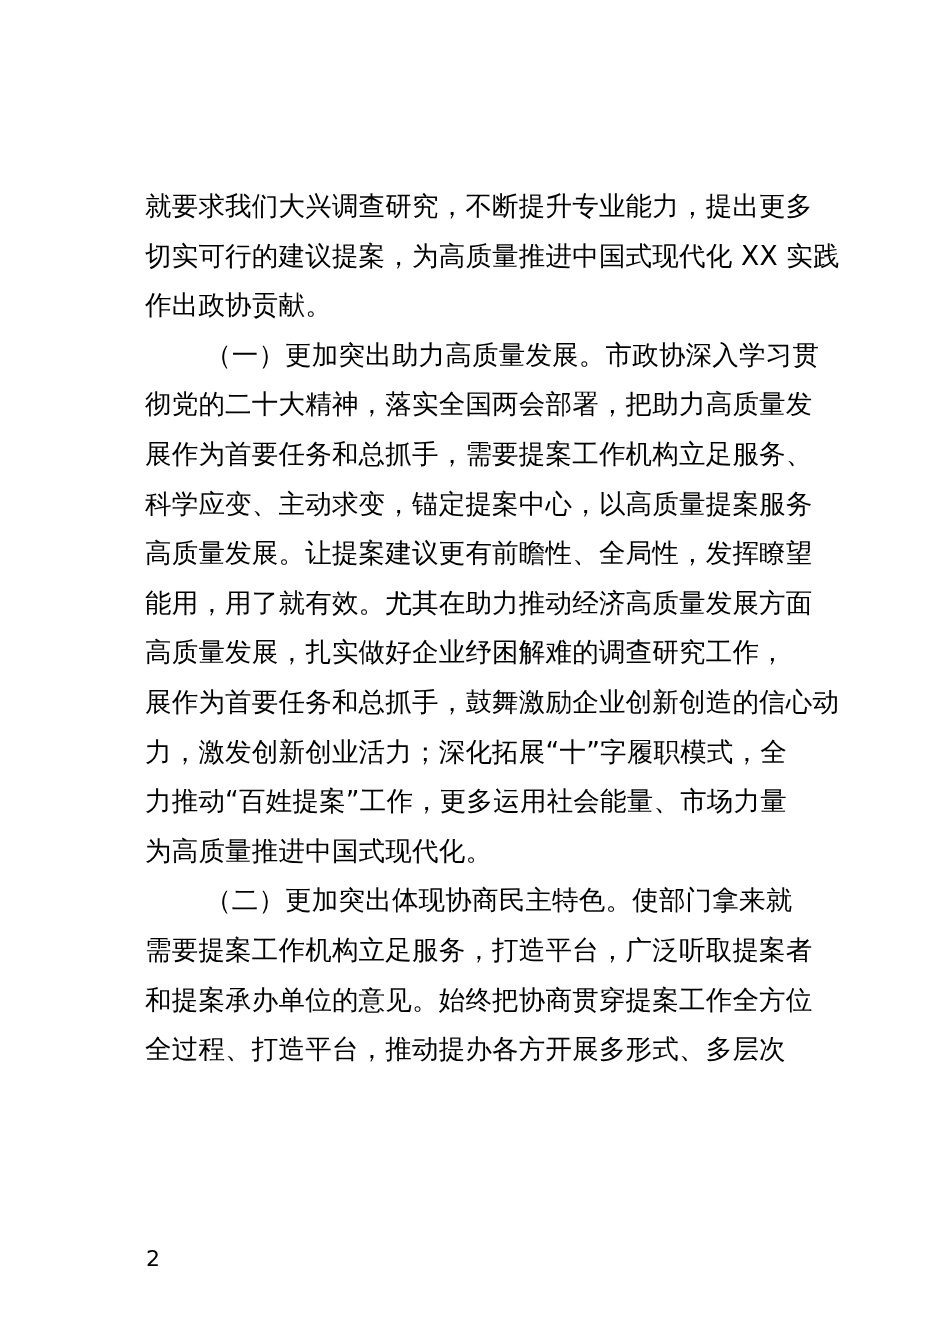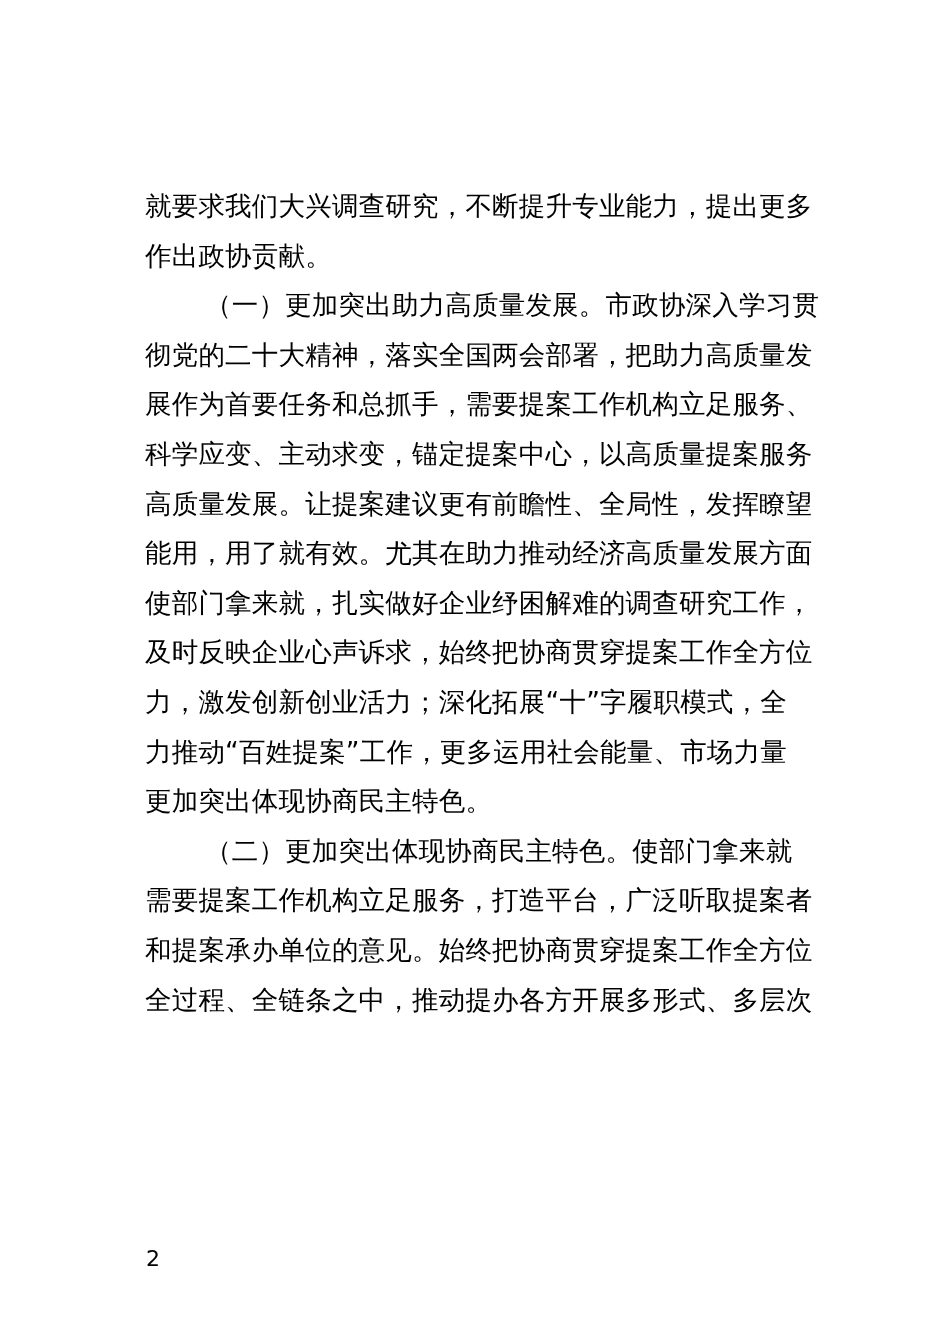--- a/index.html
+++ b/index.html
@@ -51,40 +51,41 @@
   }
 </style>
 </head>
 <body>
 
 <div class="page">
   <div class="body-text">
 
     <div>
       <div class="line">就要求我们大兴调查研究，不断提升专业能力，提出更多</div>
+      <div class="line">切实可行的建议提案，为高质量推进中国式现代化 XX 实践</div>
       <div class="line">作出政协贡献。</div>
     </div>
 
     <div>
       <div class="line indent"><span class="bold">（一）更加突出助力高质量发展。</span><span>市政协深入学习贯</span></div>
       <div class="line">彻党的二十大精神，落实全国两会部署，把助力高质量发</div>
       <div class="line">展作为首要任务和总抓手，需要提案工作机构立足服务、</div>
       <div class="line">科学应变、主动求变，锚定提案中心，以高质量提案服务</div>
       <div class="line">高质量发展。让提案建议更有前瞻性、全局性，发挥瞭望</div>
       <div class="line">能用，用了就有效。尤其在助力推动经济高质量发展方面</div>
-      <div class="line">使部门拿来就，扎实做好企业纾困解难的调查研究工作，</div>
-      <div class="line">及时反映企业心声诉求，始终把协商贯穿提案工作全方位</div>
+      <div class="line">高质量发展，扎实做好企业纾困解难的调查研究工作，</div>
+      <div class="line">展作为首要任务和总抓手，鼓舞激励企业创新创造的信心动</div>
       <div class="line">力，激发创新创业活力；深化拓展“十”字履职模式，全</div>
       <div class="line">力推动“百姓提案”工作，更多运用社会能量、市场力量</div>
-      <div class="line">更加突出体现协商民主特色。</div>
+      <div class="line">为高质量推进中国式现代化。</div>
     </div>
 
     <div>
       <div class="line indent"><span class="bold">（二）更加突出体现协商民主特色。</span><span>使部门拿来就</span></div>
       <div class="line">需要提案工作机构立足服务，打造平台，广泛听取提案者</div>
       <div class="line">和提案承办单位的意见。始终把协商贯穿提案工作全方位</div>
-      <div class="line">全过程、全链条之中，推动提办各方开展多形式、多层次</div>
+      <div class="line">全过程、打造平台，推动提办各方开展多形式、多层次</div>
     </div>
 
   </div>
 
   <div class="page-number">2</div>
 </div>
 
 </body></html>

